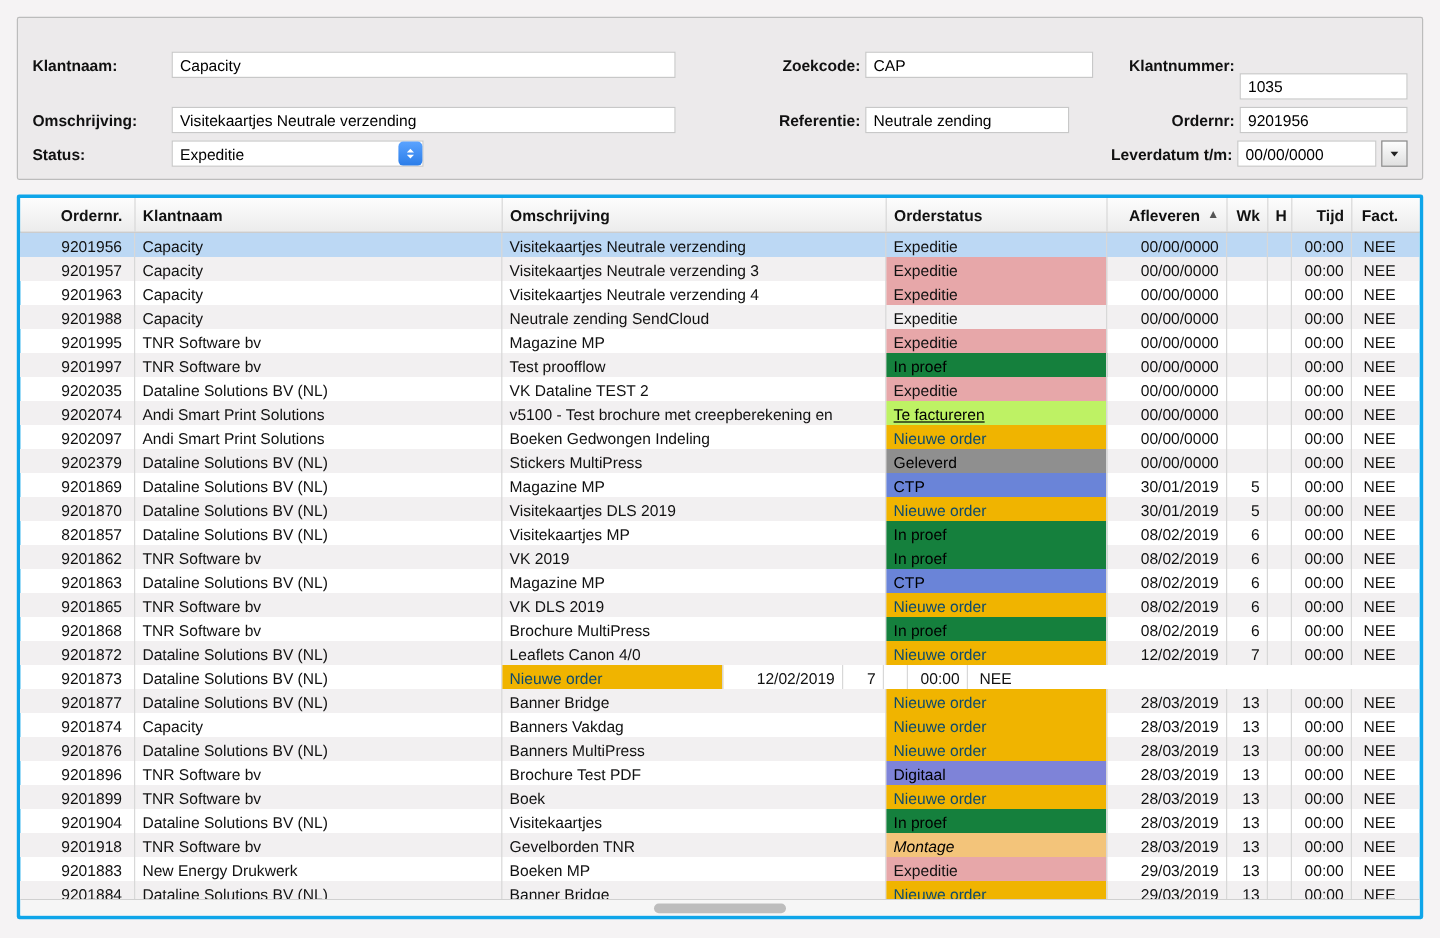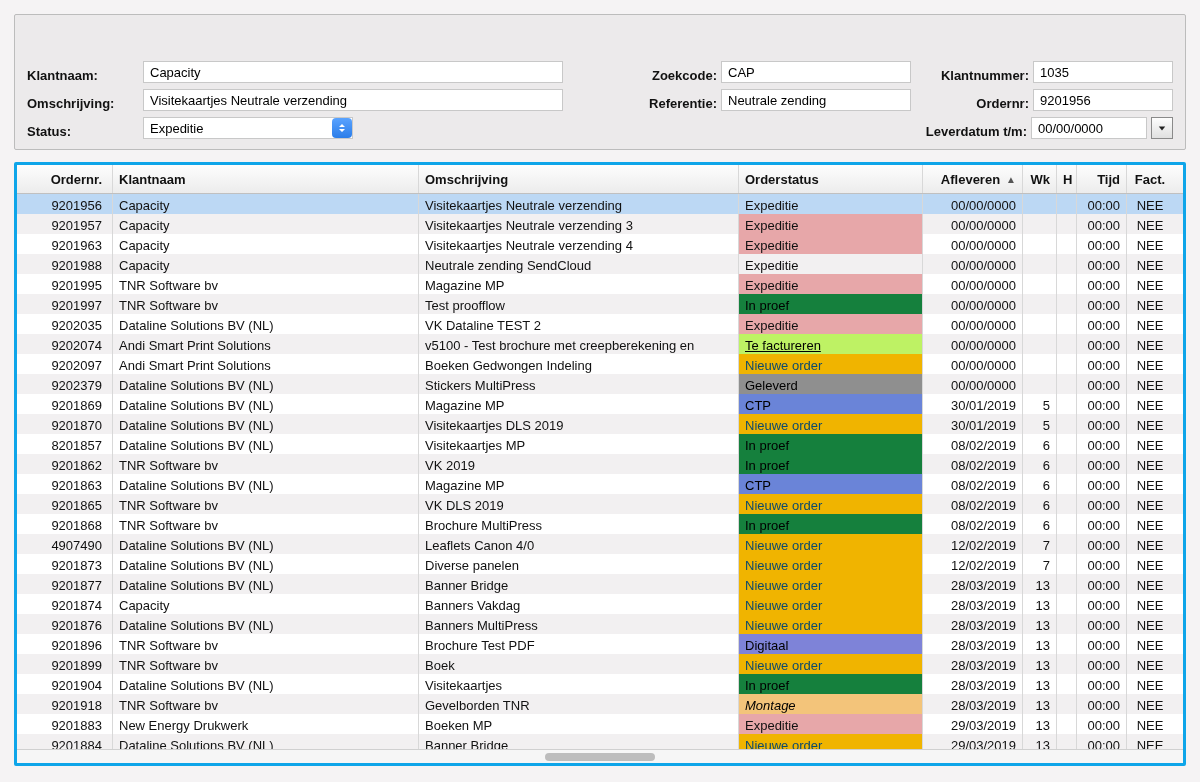--- a/index.html
+++ b/index.html
@@ -1,19 +1,19 @@
 <!DOCTYPE html>
 <html><head>
 <meta charset="utf-8">
 <style>
   * { box-sizing: border-box; }
   html,body { margin:0; padding:0; font-family: "Lucida Grande","Segoe UI",Arial,sans-serif; font-size:13px; background:#f5f3f4; color:#111; }
   .outer { width:1200px; height:782px; padding:14px; background:#f5f3f4; }
   .panel { border:1px solid #bcbcbc; background:#eceaeb; border-radius:2px; padding:10px 12px 10px 12px; }
-  .filter-row { display:flex; align-items:flex-end; margin-bottom:6px; }
+  .filter-row { display:flex; align-items:center; margin-bottom:6px; }
   .filter-row:last-child { margin-bottom:0; }
   .lab { font-weight:bold; text-align:left; }
   .lab.right { text-align:right; }
   input[type=text] { height:22px; border:1px solid #c8c8c8; background:#fff; padding:2px 6px; font:inherit; }
   .select-wrap { position:relative; display:inline-block; }
   .select-wrap input { padding-right:24px; }
   .select-btn { position:absolute; right:1px; top:1px; width:20px; height:20px; border-radius:4px; background:linear-gradient(#5aa3ff,#2b7de9); display:flex; align-items:center; justify-content:center; cursor:pointer; }
   .select-btn svg { width:10px; height:10px; fill:#fff; }
   .date-btn { width:22px; height:22px; border:1px solid #8a8a8a; background:linear-gradient(#fdfdfd,#e0e0e0); display:inline-flex; align-items:center; justify-content:center; cursor:pointer; margin-left:4px; }
   .date-btn svg { width:8px; height:8px; fill:#222; }
@@ -67,21 +67,21 @@
       <div class="lab right" style="width:154px">Zoekcode:</div>
       <input type="text" style="width: 190px; margin-left: 4px;" value="CAP">
       <div class="lab right" style="flex:1">Klantnummer:</div>
       <input type="text" style="width: 140px; margin-left: 4px; margin-top: 36px;" value="1035">
     </div>
 
     <div class="filter-row">
       <div class="lab" style="width:116px">Omschrijving:</div>
       <input type="text" style="width: 420px;" value="Visitekaartjes Neutrale verzending">
       <div class="lab right" style="width:154px">Referentie:</div>
-      <input type="text" style="width: 190px; margin-left: 4px;" value="Neutrale zending">
+      <input type="text" style="width: 170px; margin-left: 4px;" value="Neutrale zending">
       <div class="lab right" style="flex:1">Ordernr:</div>
       <input type="text" style="width: 140px; margin-left: 4px;" value="9201956">
     </div>
 
     <div class="filter-row">
       <div class="lab" style="width:116px">Status:</div>
       <span class="select-wrap">
         <input type="text" style="width: 210px;" value="Expeditie">
         <span class="select-btn">
           <svg viewBox="0 0 10 10">
@@ -299,34 +299,33 @@
             <div class="cell c-klant">TNR Software bv</div>
             <div class="cell c-omsch">Brochure MultiPress</div>
             <div class="cell c-stat st-inproef">In proef</div>
             <div class="cell c-aflev">08/02/2019</div>
             <div class="cell c-wk">6</div>
             <div class="cell c-h"></div>
             <div class="cell c-tijd">00:00</div>
             <div class="cell c-fact">NEE</div>
           </div>
           <div class="row alt">
-            <div class="cell c-order">4907490</div>
+            <div class="cell c-order">9201872</div>
             <div class="cell c-klant">Dataline Solutions BV (NL)</div>
             <div class="cell c-omsch">Leaflets Canon 4/0</div>
             <div class="cell c-stat st-nieuwe">Nieuwe order</div>
             <div class="cell c-aflev">12/02/2019</div>
             <div class="cell c-wk">7</div>
             <div class="cell c-h"></div>
             <div class="cell c-tijd">00:00</div>
             <div class="cell c-fact">NEE</div>
           </div>
           <div class="row">
             <div class="cell c-order">9201873</div>
             <div class="cell c-klant">Dataline Solutions BV (NL)</div>
-            <div class="cell c-omsch">Diverse panelen</div>
             <div class="cell c-stat st-nieuwe">Nieuwe order</div>
             <div class="cell c-aflev">12/02/2019</div>
             <div class="cell c-wk">7</div>
             <div class="cell c-h"></div>
             <div class="cell c-tijd">00:00</div>
             <div class="cell c-fact">NEE</div>
           </div>
           <div class="row alt">
             <div class="cell c-order">9201877</div>
             <div class="cell c-klant">Dataline Solutions BV (NL)</div>

